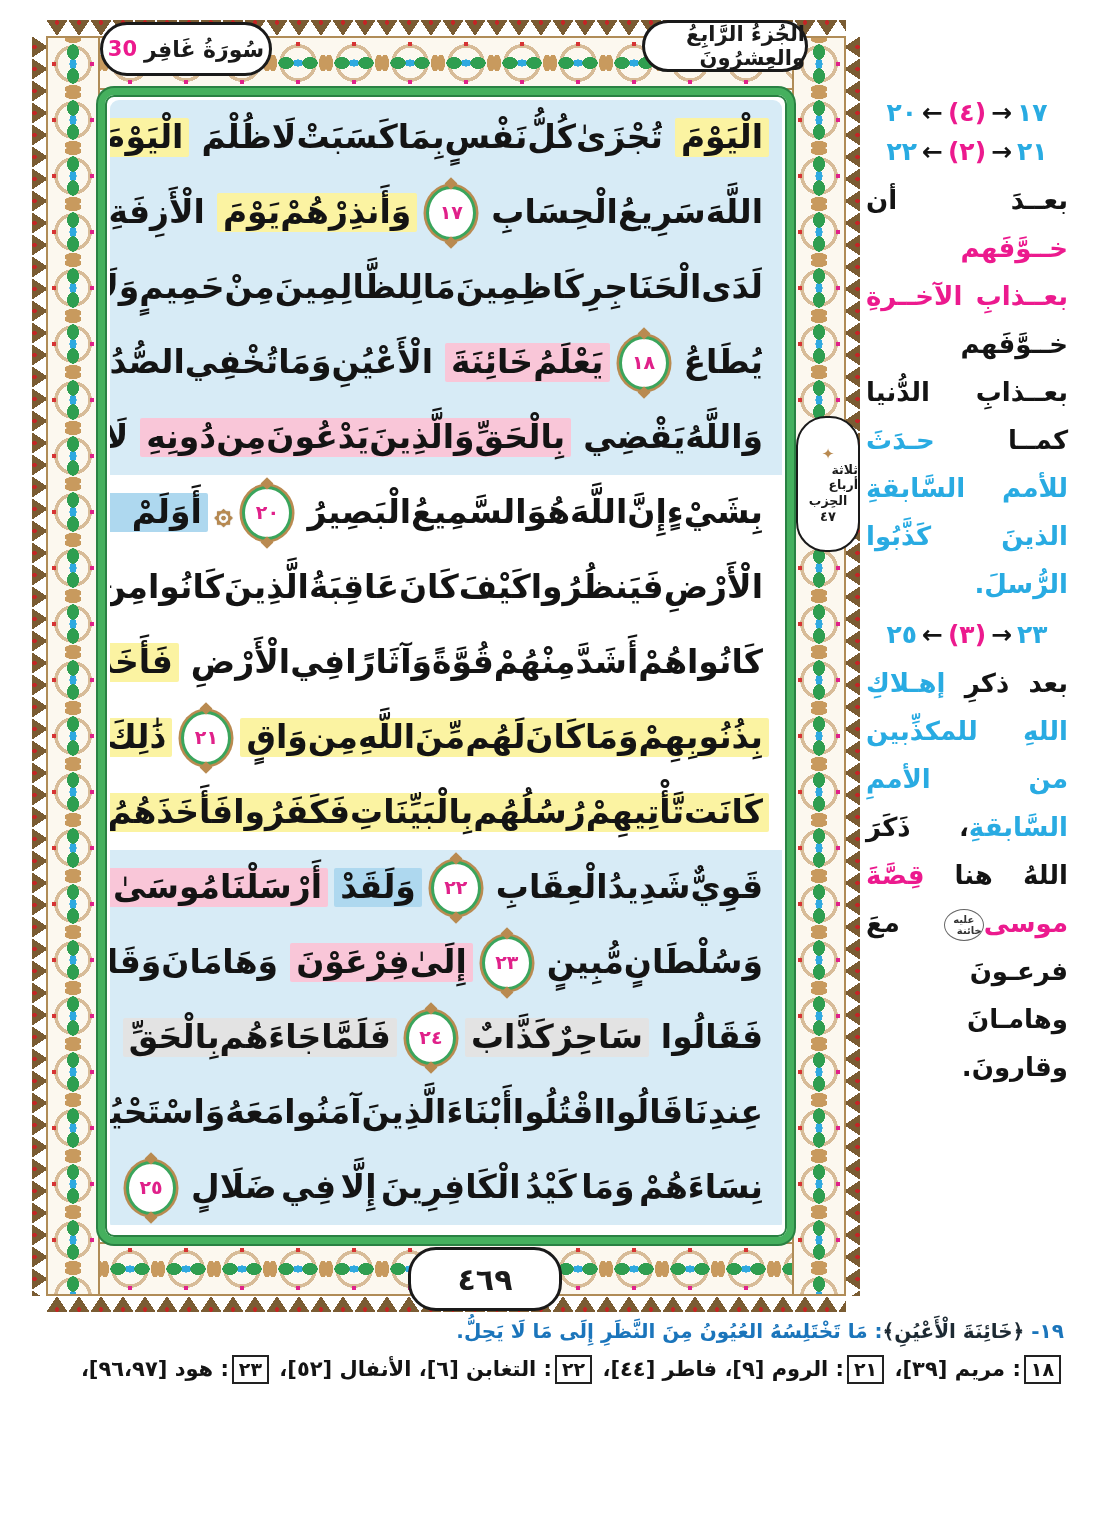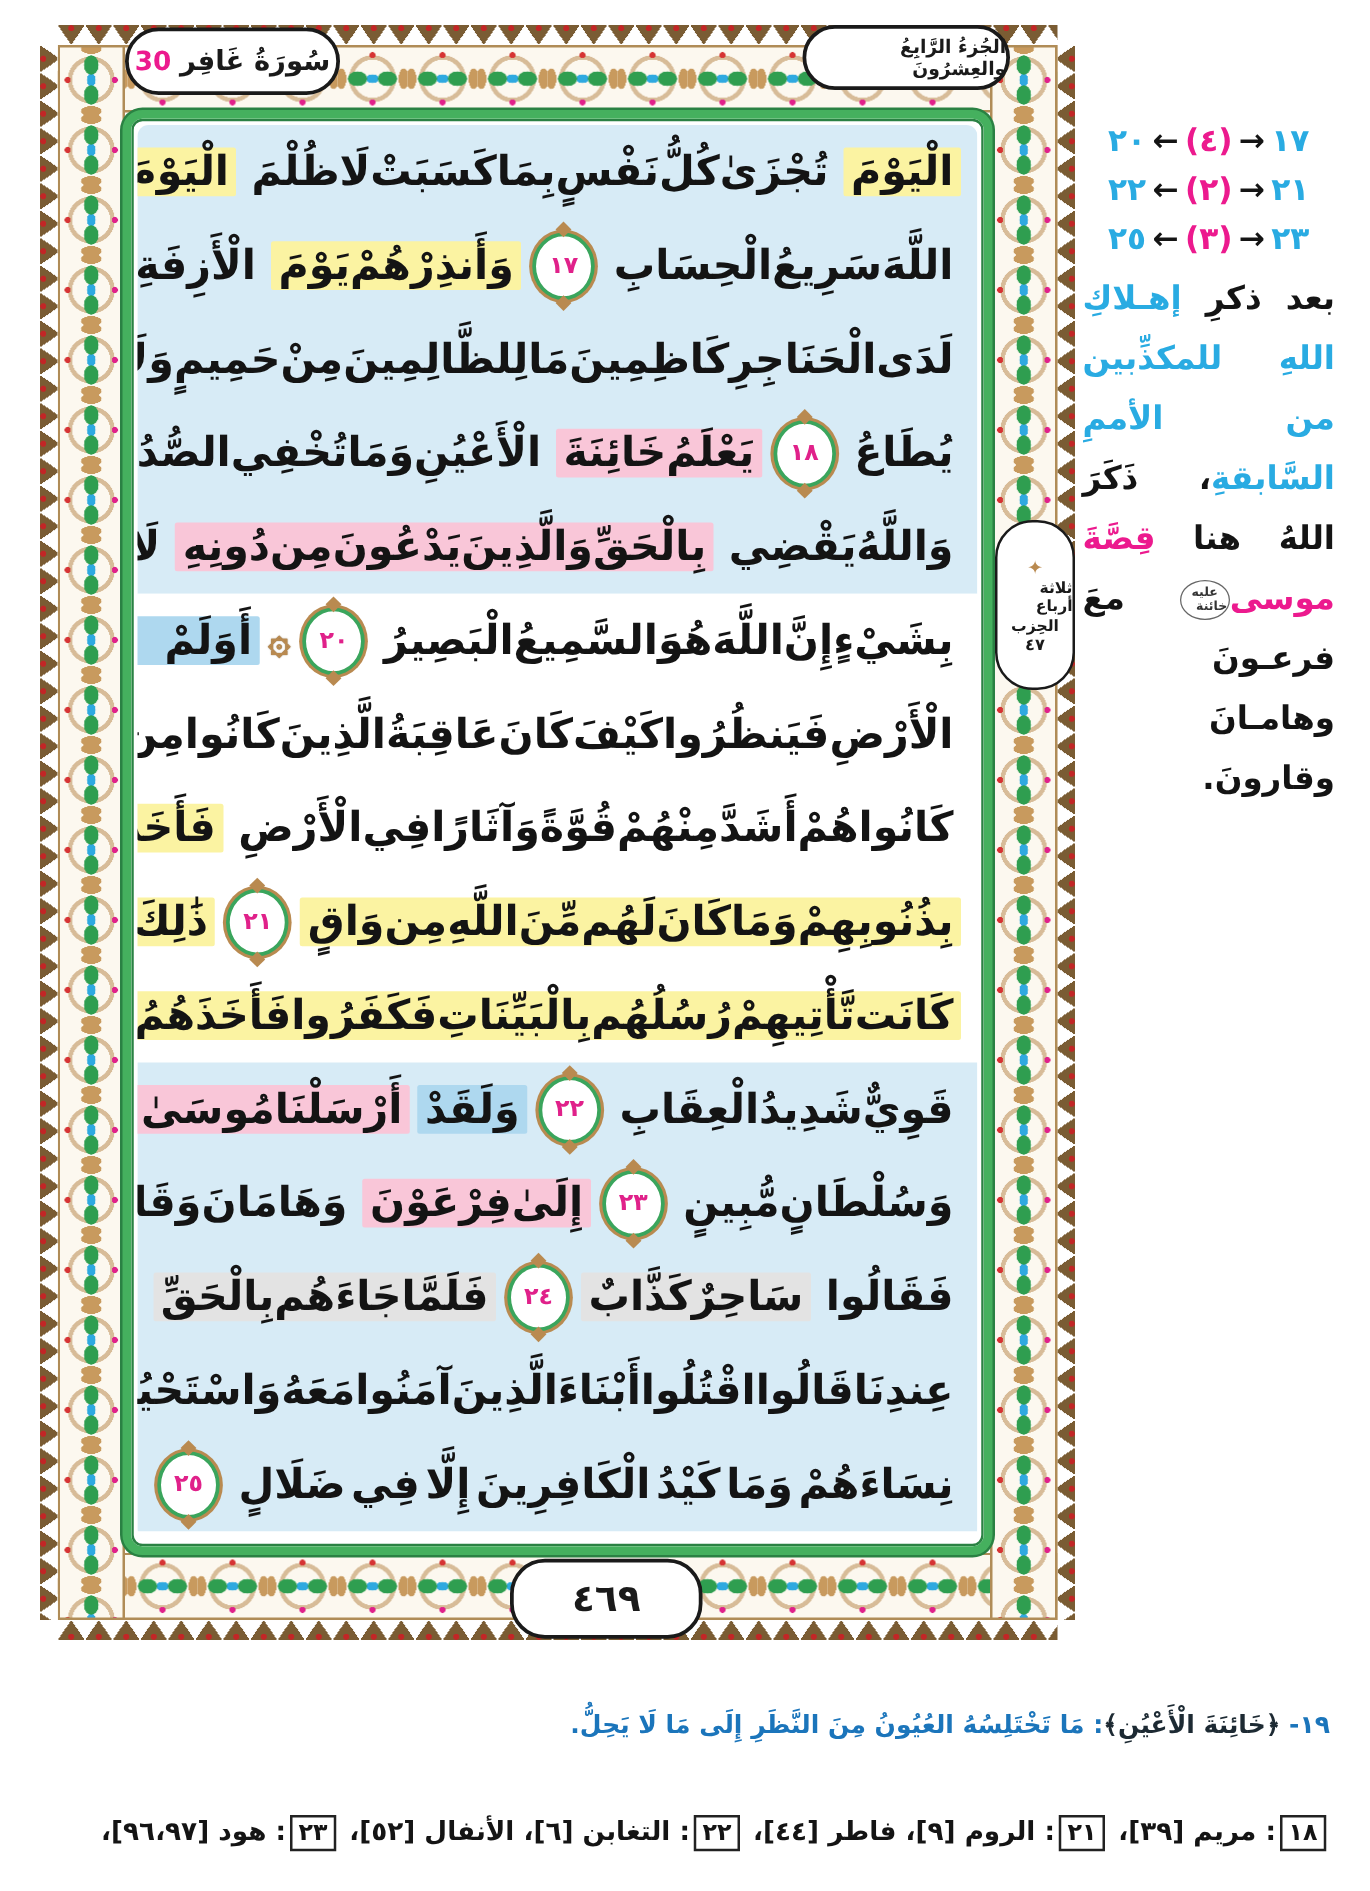--- a/index.html
+++ b/index.html
@@ -80,21 +80,21 @@
     border:3px solid #3aa55c;box-shadow:0 0 0 2.5px #b98a50;display:flex;align-items:center;justify-content:center;position:relative;}
   .medal::before,.medal::after{content:"";position:absolute;left:50%;width:9px;height:9px;background:#b98a50;transform:translateX(-50%) rotate(45deg);}
   .medal::before{top:-10px;} .medal::after{bottom:-10px;}
   .mnum{font-size:19px;font-weight:bold;color:#e0218a;}
   .rub{flex:0 0 auto;color:#b98a50;font-size:30px;margin:0 4px;text-shadow:0 0 1px #7a5c33;}
   
   .cart{position:absolute;background:#fff;border:3px solid #1a1a1a;border-radius:28px;
     display:flex;align-items:center;justify-content:center;font-weight:bold;color:#1a1a1a;z-index:5;}
   .surah-cart{left:100px;top:22px;width:166px;height:48px;font-size:22px;gap:7px;}
   .surah-num{color:#ec1a8e;font-size:21px;}
-  .juz-cart{left:642px;top:20px;width:160px;height:46px;font-size:15px;}
+  .juz-cart{left:642px;top:20px;width:160px;height:46px;font-size:21px;}
   .pagenum-cart{left:408px;top:1247px;width:148px;height:58px;font-size:30px;}
   .hizb-cart{left:796px;top:416px;width:60px;height:130px;border-radius:30px;border-width:2.5px;
     flex-direction:column;font-size:12.5px;line-height:15px;gap:1px;padding-top:2px;}
   .hizb-orn{color:#b98a50;font-size:15px;line-height:14px;}
   .hizb-num{font-size:13px;}
   
   .sidebar{position:absolute;left:866px;top:94px;width:202px;direction:rtl;}
   .sb-header{display:flex;direction:ltr;justify-content:center;align-items:center;gap:5px;
     font-size:25px;font-weight:bold;margin:4px 0 10px;color:#141414;}
   .sb-header .num{color:#29abe2;}
@@ -102,21 +102,21 @@
   .sb-header .paren,.sb-header .arr{color:#141414;}
   .sb-text{margin:0 0 12px;font-size:26px;font-weight:bold;line-height:48px;
     text-align:justify;text-align-last:right;color:#141414;word-spacing:2px;}
   .sb-text .cyan{color:#29abe2;}
   .sb-text .magenta{color:#ec1a8e;}
   .sb-text .black{color:#141414;}
   .sws{display:inline-block;width:36px;font-size:10px;line-height:11px;text-align:center;
     vertical-align:middle;color:#333;border:1.5px solid #666;border-radius:50%;padding:4px 1px;font-weight:bold;}
   
   .footnotes{position:absolute;left:36px;top:1312px;width:1028px;direction:rtl;text-align:right;font-weight:bold;}
-  .fn-line{font-size:20px;line-height:38px;margin-top:48px;}
+  .fn-line{font-size:20px;line-height:38px;}
   .fn-line .blue{color:#1b75bb;}
   .fn-line .magenta{color:#ec1a8e;}
   .fn-line .dark{color:#1d2a33;}
   .fn-line .black{color:#141414;font-size:21px;}
   .fn-box{display:inline-block;border:2px solid #222;padding:0 5px;margin:0 3px;font-size:19px;line-height:25px;color:#141414;}
 </style>
 </head>
 <body>
 
 <div class="frame">
@@ -400,20 +400,21 @@
       <span class="arr">→</span>
       <span class="num">١٧</span>
     </div>
     <div class="sb-header">
       <span class="num">٢٢</span>
       <span class="arr">←</span>
       <span class="mid">(٢)</span>
       <span class="arr">→</span>
       <span class="num">٢١</span>
     </div>
+    <p class="sb-text"><span class="black">بعــدَ أن </span><span class="magenta">خــوَّفَهم بعــذابِ الآخــرةِ</span><span class="black"> خــوَّفَهم بعــذابِ الدُّنيا كمــا </span><span class="cyan">حـدَثَ للأمم السَّابقةِ الذينَ كَذَّبُوا الرُّسلَ.</span></p>
     <div class="sb-header">
       <span class="num">٢٥</span>
       <span class="arr">←</span>
       <span class="mid">(٣)</span>
       <span class="arr">→</span>
       <span class="num">٢٣</span>
     </div>
     <p class="sb-text"><span class="black">بعد ذكرِ </span><span class="cyan">إهـلاكِ اللهِ للمكذِّبين من الأممِ السَّابقةِ</span><span class="black">، ذَكَرَ اللهُ هنا </span><span class="magenta">قِصَّةَ موسى</span><span class="sws">عليه خائنة</span><span class="black"> معَ فرعـونَ وهامـانَ وقارونَ.</span></p>
   </div>
 

